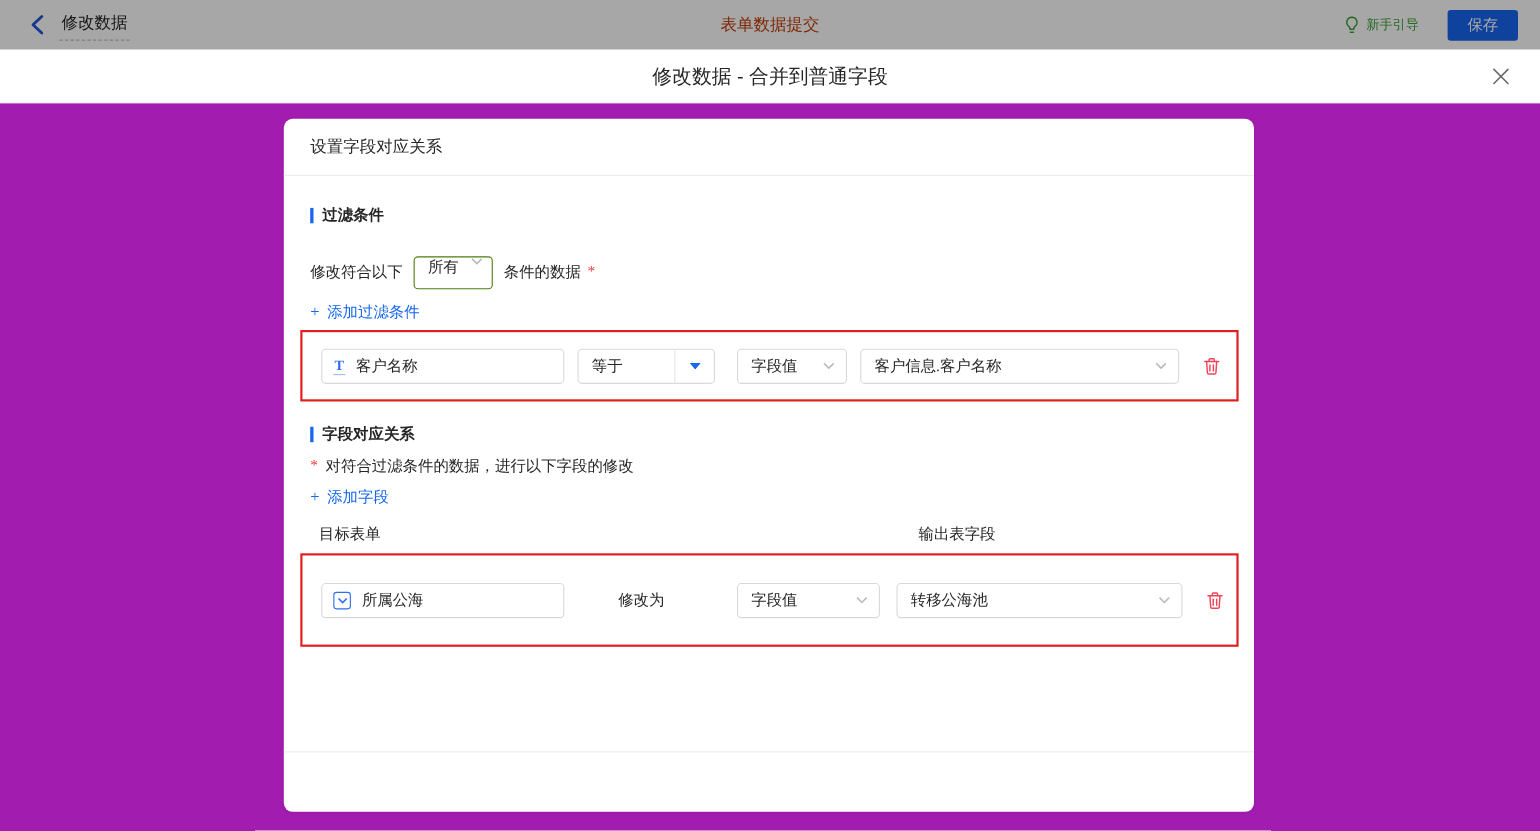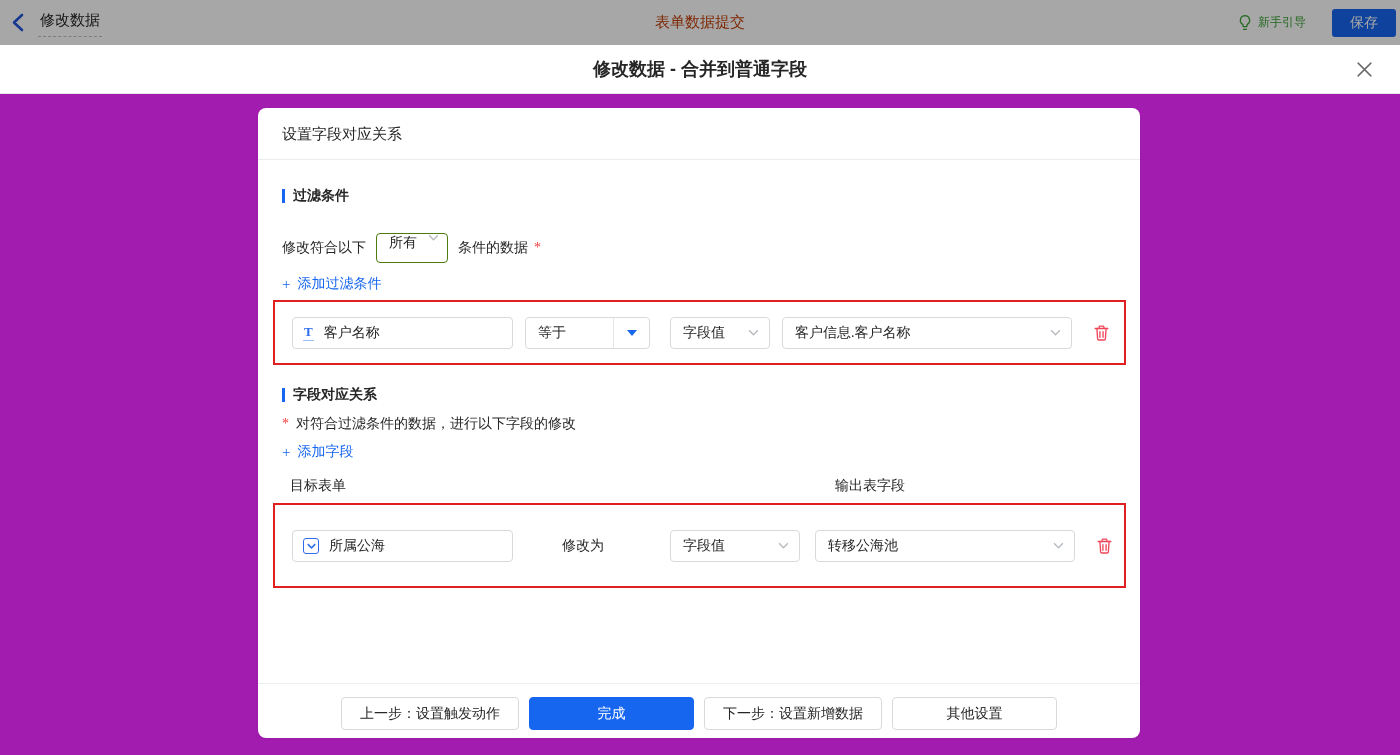--- a/index.html
+++ b/index.html
@@ -1,41 +1,41 @@
 <!DOCTYPE html>
 <html style="--accent: #1766f0; --guide-green: #3da338; --highlight-red: #e02020; --danger-red: #f0465a;"><head>
 <meta charset="utf-8">
 <style>
   * { margin:0; padding:0; box-sizing:border-box; }
   html,body { width:1400px; height:755px; overflow:hidden;
     font-family:"Liberation Sans","DejaVu Sans",sans-serif; background:#fff; }
 
   
   .topbar { position:absolute; left:0; top:0; width:1400px; height:45px;
-    background:#fff; display:flex; align-items:center; padding:0 4px; }
+    background:#fff; display:flex; align-items:center; padding:0 20px; }
   .topbar::after { content:""; position:absolute; inset:0;
     background:rgba(0,0,0,0.345); z-index:5; }
   .topbar-left { display:flex; align-items:center; }
   .back-btn { display:flex; align-items:center; cursor:pointer; margin-left:8px; }
   .back-label { margin-left:14px; font-size:15px; color:#262626;
     border-bottom:1px dashed #bfbfbf; padding:2px 2px 6px 2px; }
   .topbar-center { position:absolute; left:50%; transform:translateX(-50%);
     font-size:15px; color:#c2410c; }
   .topbar-right { margin-left:auto; display:flex; align-items:center; gap:26px; }
   .guide { display:flex; align-items:center; gap:5px;
     color:var(--guide-green,#3da338); font-size:12px; cursor:pointer; }
   .save-btn { width:64px; height:28px; border:none; border-radius:3px;
     background:var(--accent,#1766f0); color:#fff; font-size:14px; cursor:pointer;
     font-family:inherit; }
 
   
   .dlg-header { position:absolute; left:0; top:45px; width:1400px; height:49px;
     background:#fff; border-bottom:1px solid #e7e8ea; }
   .dlg-title { position:absolute; left:50%; top:50%; transform:translate(-50%,-50%);
-    font-size:18px; font-weight:700; color:#262626; white-space:nowrap; }
+    font-size:18px; font-weight:400; color:#262626; white-space:nowrap; }
   .dlg-close { position:absolute; right:26px; top:50%; transform:translateY(-50%);
     width:20px; height:20px; display:flex; align-items:center; justify-content:center;
     cursor:pointer; }
 
   
   .dlg-body { position:absolute; left:0; top:94px; width:1400px; height:661px;
     background:#a21caf;font-family:Liberation Serif, serif; }
   .panel { position:absolute; left:258px; top:14px; width:882px; height:630px;
     background:#fff; border-radius:8px; box-shadow:0 1px 3px rgba(0,0,0,0.05); }
   .panel-header { height:52px; line-height:52px; padding:0 24px;
@@ -258,21 +258,15 @@
             <path d="M4 7h16"></path>
               <path d="M9 7V5a1 1 0 0 1 1-1h4a1 1 0 0 1 1 1v2"></path>
             <path d="M6.2 7l.9 13a1.6 1.6 0 0 0 1.6 1.5h6.6a1.6 1.6 0 0 0 1.6-1.5l.9-13"></path>
             <path d="M10 11v7"></path>
               <path d="M14 11v7"></path>
           </svg>
         </span>
       </div>
 
       <div class="footer-divider"></div>
-      <div class="footer-row">
-        <button class="btn">上一步：设置触发动作</button>
-        <button class="btn primary">完成</button>
-        <button class="btn">下一步：设置新增数据</button>
-        <button class="btn">其他设置</button>
-      </div>
     </div>
   </div>
 </div>
 
 </body></html>

